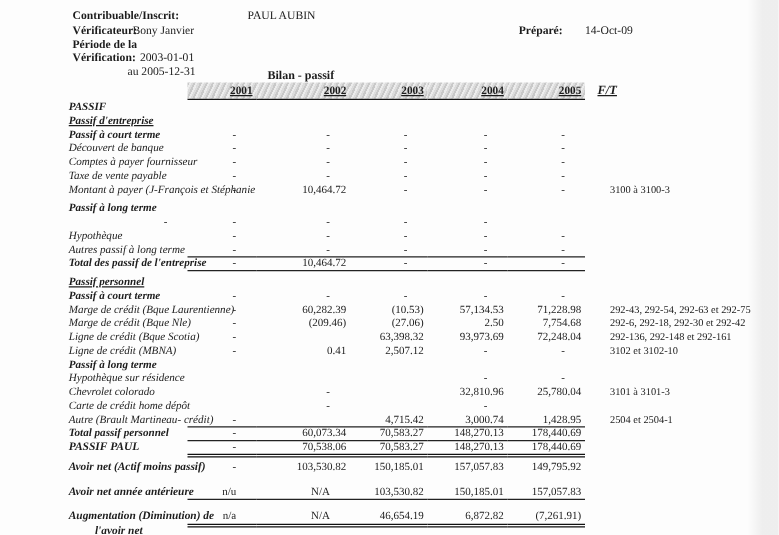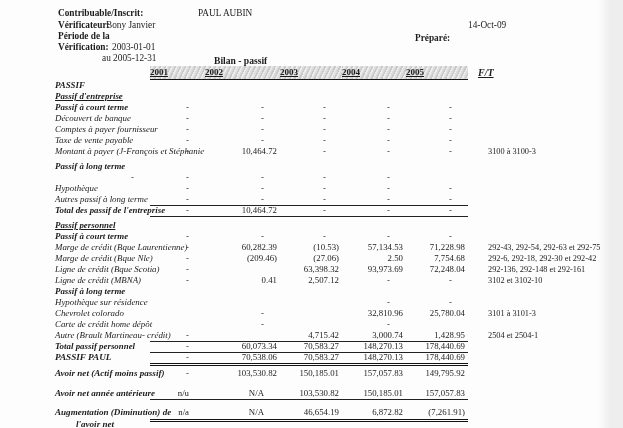--- a/index.html
+++ b/index.html
@@ -14,21 +14,21 @@
   .pos { position:absolute; white-space:nowrap; font-size:9.3px;margin-left:28px; }
   .b { font-weight:bold; }
   .page-title { position:absolute; left:214px; top:55px; font-weight:bold; font-size:9.6px; }
 
   
   .band { position:absolute; left:0; top:66px; width:623px; height:13px;
           display:grid; grid-template-columns:150px 55px 75px 62px 64px 62px 1fr; }
   .ycell {
     background:repeating-linear-gradient(115deg,#c9c9c9 0 1.5px,#ececec 1.5px 3px,#dcdcdc 3px 4.5px);
     border-bottom:1.5px solid #151515;
-    font-weight:bold; font-size:9px; 
+    font-weight:bold; font-size:9px; text-align:right;
     text-decoration:underline; padding-right:3px; line-height:13px; white-space:nowrap;
   }
   .fthead { font-style:italic; font-weight:bold; font-size:10px; text-decoration:underline;
     padding-left:10px; line-height:14px; }
 
   
   .tbl { position:absolute; left:0; top:80px; width:623px; }
   .trow { display:grid; grid-template-columns:150px 55px 75px 62px 64px 62px 1fr;
           height:11px; line-height:11px; white-space:nowrap; }
   .trow.big { height:11.5px; line-height:11.5px; }
@@ -49,21 +49,21 @@
 </head>
 <body>
 
 <div class="page">
 
   <div>
     <span class="pos b" style="left:30px; top:8px;">Contribuable/Inscrit:</span>
     <span class="pos" style="left:170px; top:8px;">PAUL AUBIN</span>
     <span class="pos b" style="left:30px; top:20px;">Vérificateur:</span>
     <span class="pos" style="left:78px; top:20px;">Bony Janvier</span>
-    <span class="pos b" style="left:387px; top:33px;">Préparé:</span>
+    <span class="pos b" style="left:387px; top:20px;">Préparé:</span>
     <span class="pos" style="left:440px; top:20px;">14-Oct-09</span>
     <span class="pos b" style="left:30px; top:31px;">Période de la</span>
     <span class="pos b" style="left:30px; top:42px;">Vérification:</span>
     <span class="pos" style="left:84px; top:42px;">2003-01-01</span>
     <span class="pos" style="left:74px; top:53px;">au 2005-12-31</span>
   </div>
 
   <div class="page-title">Bilan - passif</div>
 
   <div class="band">

